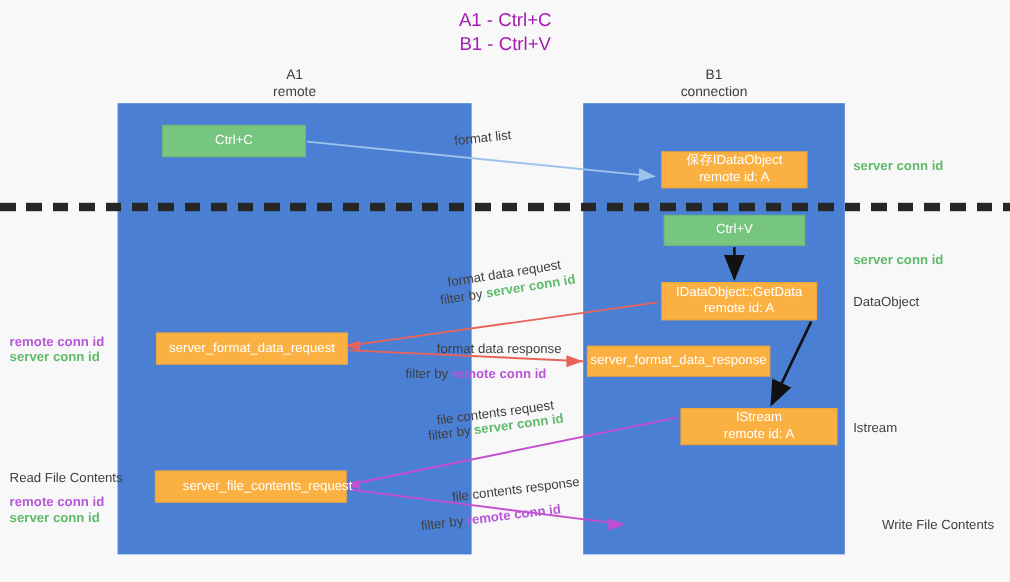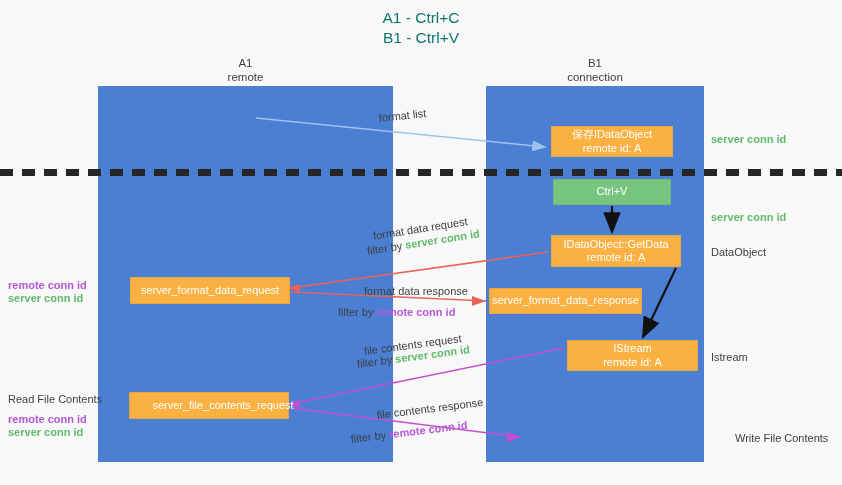--- a/index.html
+++ b/index.html
@@ -8,21 +8,21 @@
     background:#f8f8f8;
     font-family:"Liberation Sans","DejaVu Sans",sans-serif;
     position:relative;overflow:hidden;
     color:#3c3c3c;
   }
   .stage{position:absolute;inset:0;}
   svg.wires{position:absolute;left:0;top:0;width:842px;height:485px;pointer-events:none;}
 
   .title{
     position:absolute;left:0;top:8px;width:842px;text-align:center;
-    font-size:15.5px;line-height:20px;color:#0f766e;white-space:pre;
+    font-size:15.5px;line-height:20px;color:#a21caf;white-space:pre;
   }
 
   .col{
     position:absolute;background:#4a7fd4;
   }
   #col-a1{left:98px;top:86px;width:295px;height:376px;}
   #col-b1{left:486px;top:86px;width:218px;height:376px;}
 
   .colhead{
     position:absolute;text-align:center;font-size:11.5px;line-height:14px;
@@ -135,20 +135,21 @@
     <line x1="676" y1="268" x2="643" y2="337" stroke="#111111" stroke-width="2.2" marker-end="url(#ah-black)"></line>
 
     <line x1="290" y1="404" x2="564" y2="348" stroke="#c44ed0" stroke-width="1.6"></line>
     <polygon points="300,400 286,404 300,408" fill="#c44ed0"></polygon>
     <line x1="291" y1="408" x2="520" y2="437" stroke="#c44ed0" stroke-width="1.6"></line>
     <polygon points="507,432 521,437 507,442" fill="#c44ed0"></polygon>
   </svg>
 
   <div class="dashline"></div>
 
+  <div class="node green" id="n-ctrlc">Ctrl+C</div>
   <div class="node orange" id="n-save">保存IDataObject
 remote id: A</div>
   <div class="node green" id="n-ctrlv">Ctrl+V</div>
   <div class="node orange" id="n-getdata">IDataObject::GetData
 remote id: A</div>
   <div class="node orange" id="n-fmtreq">server_format_data_request</div>
   <div class="node orange" id="n-fmtresp">server_format_data_response</div>
   <div class="node orange" id="n-istream">IStream
 remote id: A</div>
   <div class="node orange" id="n-filereq">server_file_contents_request</div>

